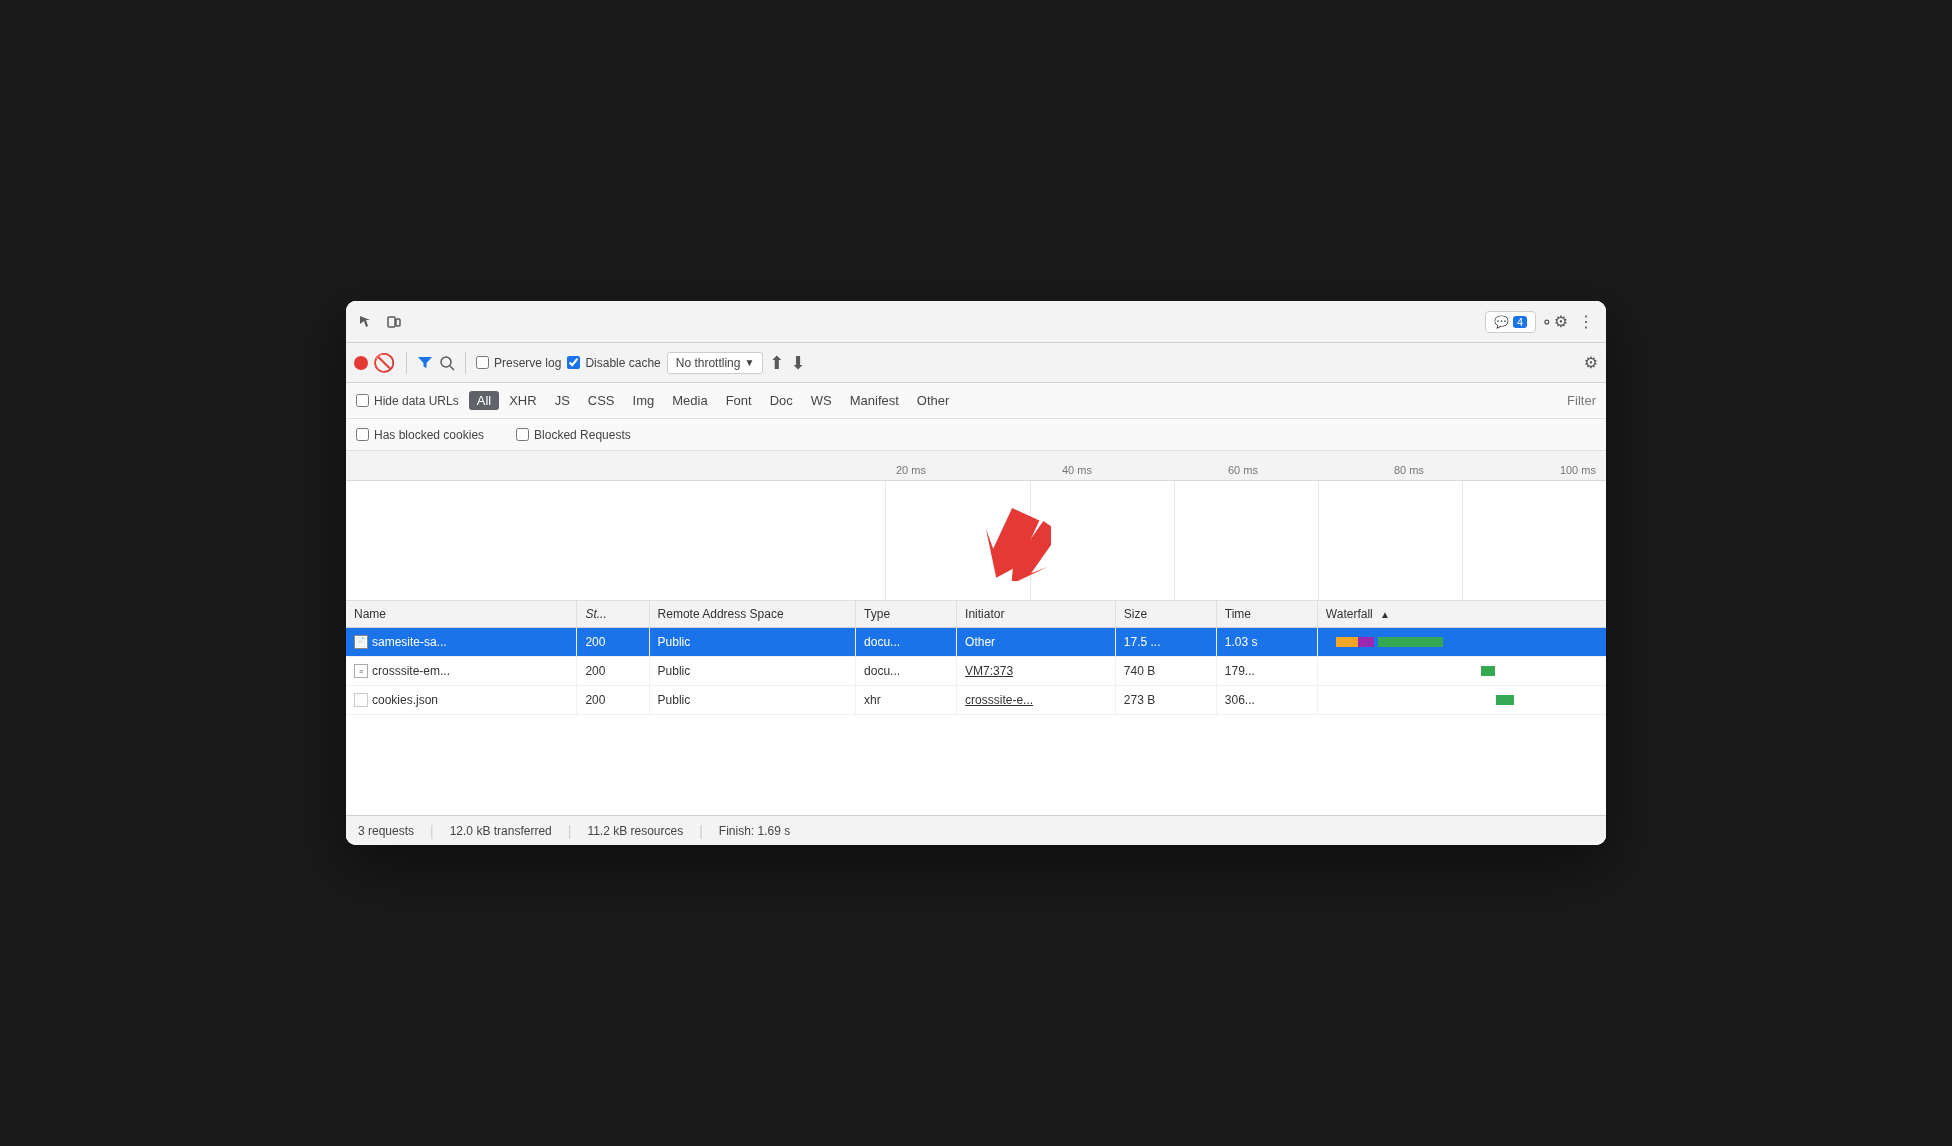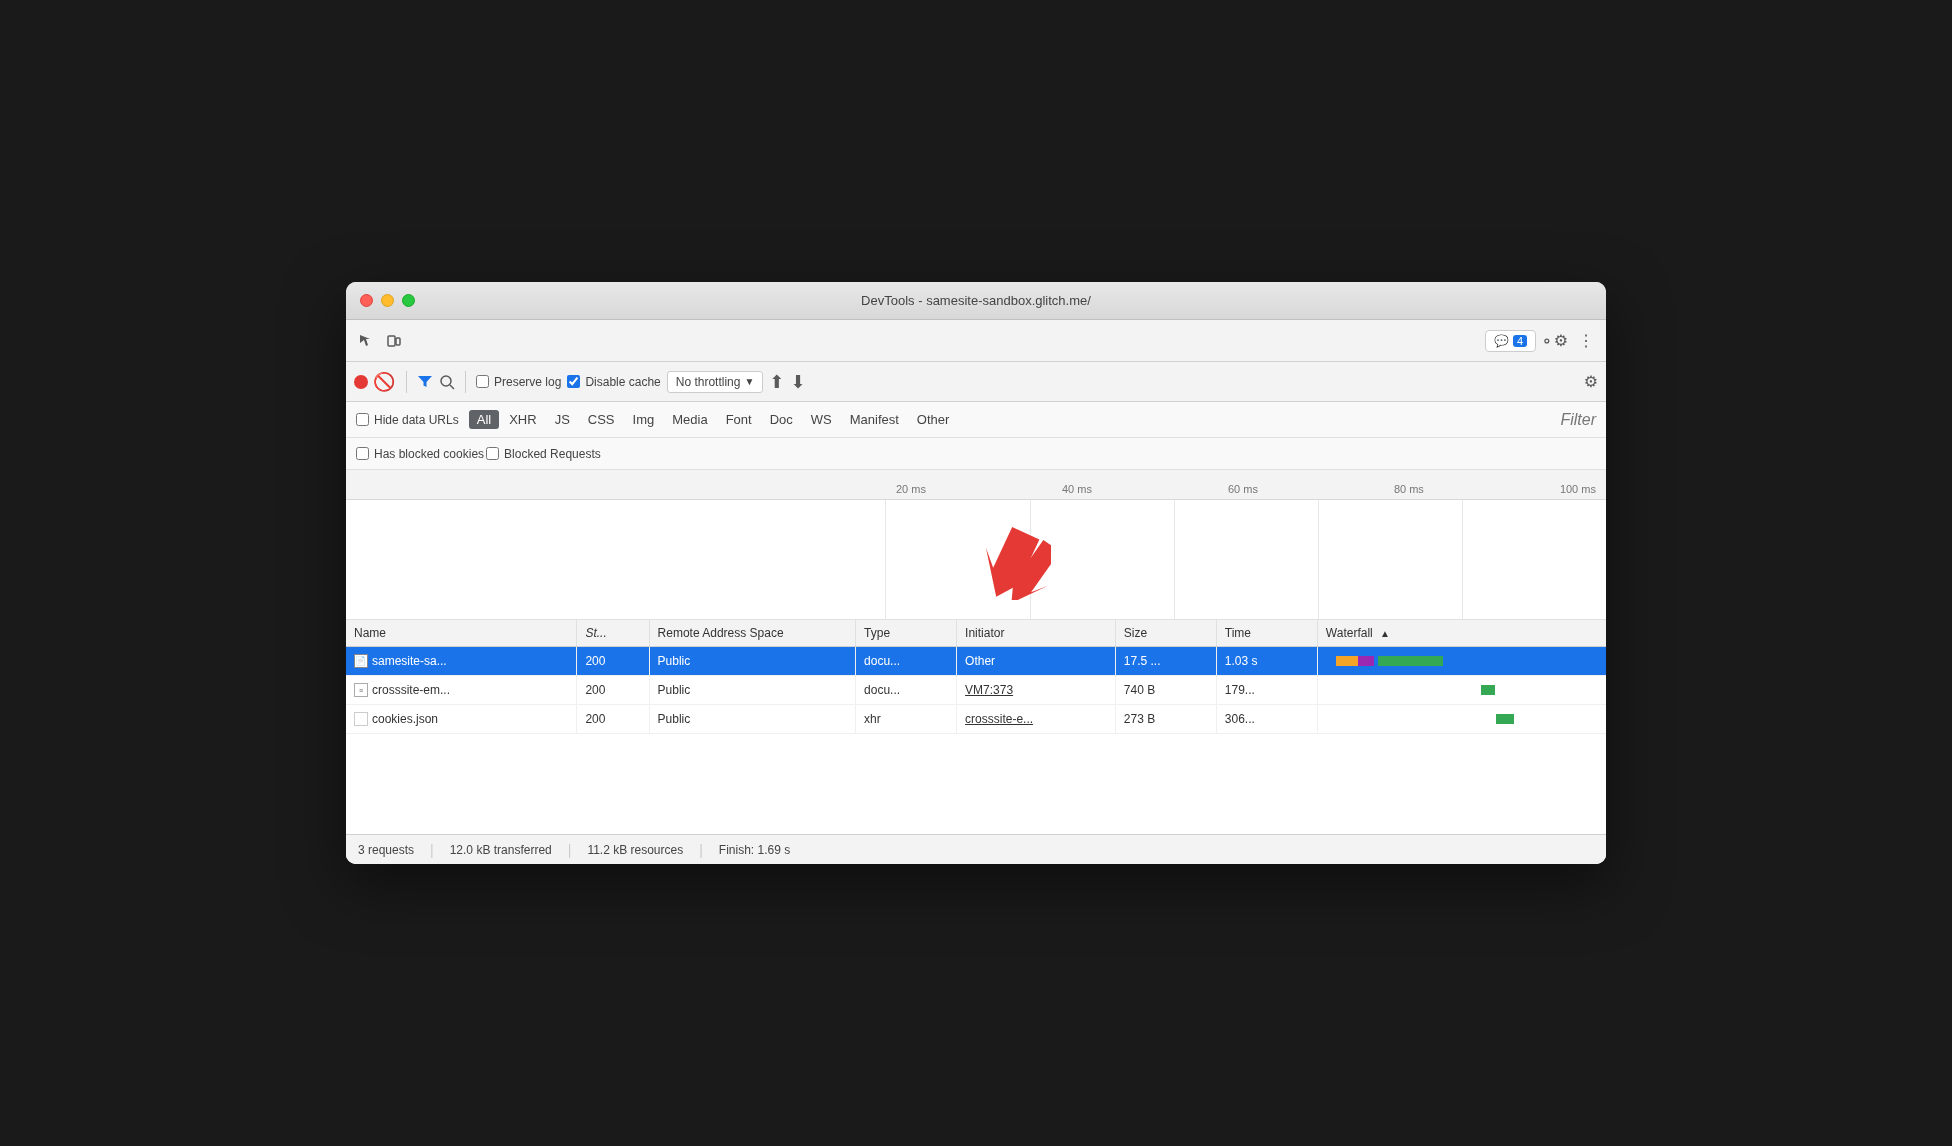--- a/index.html
+++ b/index.html
@@ -234,21 +234,21 @@
       border-radius: 3px;
     }
     
     .extra-filter-bar {
       display: flex;
       align-items: center;
       height: 32px;
       background: #f9f9f9;
       border-bottom: 1px solid #e0e0e0;
       padding: 0 10px;
-      gap: 2px;
+      gap: 32px;
     }
     
     .timeline-header {
       height: 30px;
       background: #f3f3f3;
       border-bottom: 1px solid #d8d8d8;
       display: flex;
       align-items: flex-end;
       padding: 0 10px 4px;
       font-size: 11px;
@@ -417,28 +417,20 @@
     }
     .th-waterfall {
       min-width: 160px;
     }
   </style>
 </head>
 <body>
 
 <div class="window">
 
-  <div class="titlebar">
-    <div class="traffic-lights">
-      <div class="traffic-light tl-close"></div>
-      <div class="traffic-light tl-minimize"></div>
-      <div class="traffic-light tl-maximize"></div>
-    </div>
-    <span class="title-text">DevTools - samesite-sandbox.glitch.me/</span>
-  </div>
 
   <div class="devtools-body">
 
     <div class="top-toolbar">
       <div class="toolbar-icon-btn">
         <svg width="16" height="16" viewBox="0 0 16 16" fill="#5a5a5a">
           <path d="M2 2 L2 10 L6 7 L8 13 L10 12 L8 6 L12 6 Z"></path>
         </svg>
       </div>
       <div class="toolbar-icon-btn">
@@ -507,21 +499,21 @@
         <div class="filter-type-btn">JS</div>
         <div class="filter-type-btn">CSS</div>
         <div class="filter-type-btn">Img</div>
         <div class="filter-type-btn">Media</div>
         <div class="filter-type-btn">Font</div>
         <div class="filter-type-btn">Doc</div>
         <div class="filter-type-btn">WS</div>
         <div class="filter-type-btn">Manifest</div>
         <div class="filter-type-btn">Other</div>
       </div>
-      <div style="margin-left: auto; font-size:16px; color:#777; font-style:italic;">Filter</div>
+      <div style="margin-left: auto; font-size:13px; color:#777; ">Filter</div>
     </div>
 
     <div class="extra-filter-bar">
       <label class="checkbox-label">
         <input type="checkbox" style="">
         <span>Has blocked cookies</span>
       </label>
       <label class="checkbox-label">
         <input type="checkbox" style="">
         <span>Blocked Requests</span>

